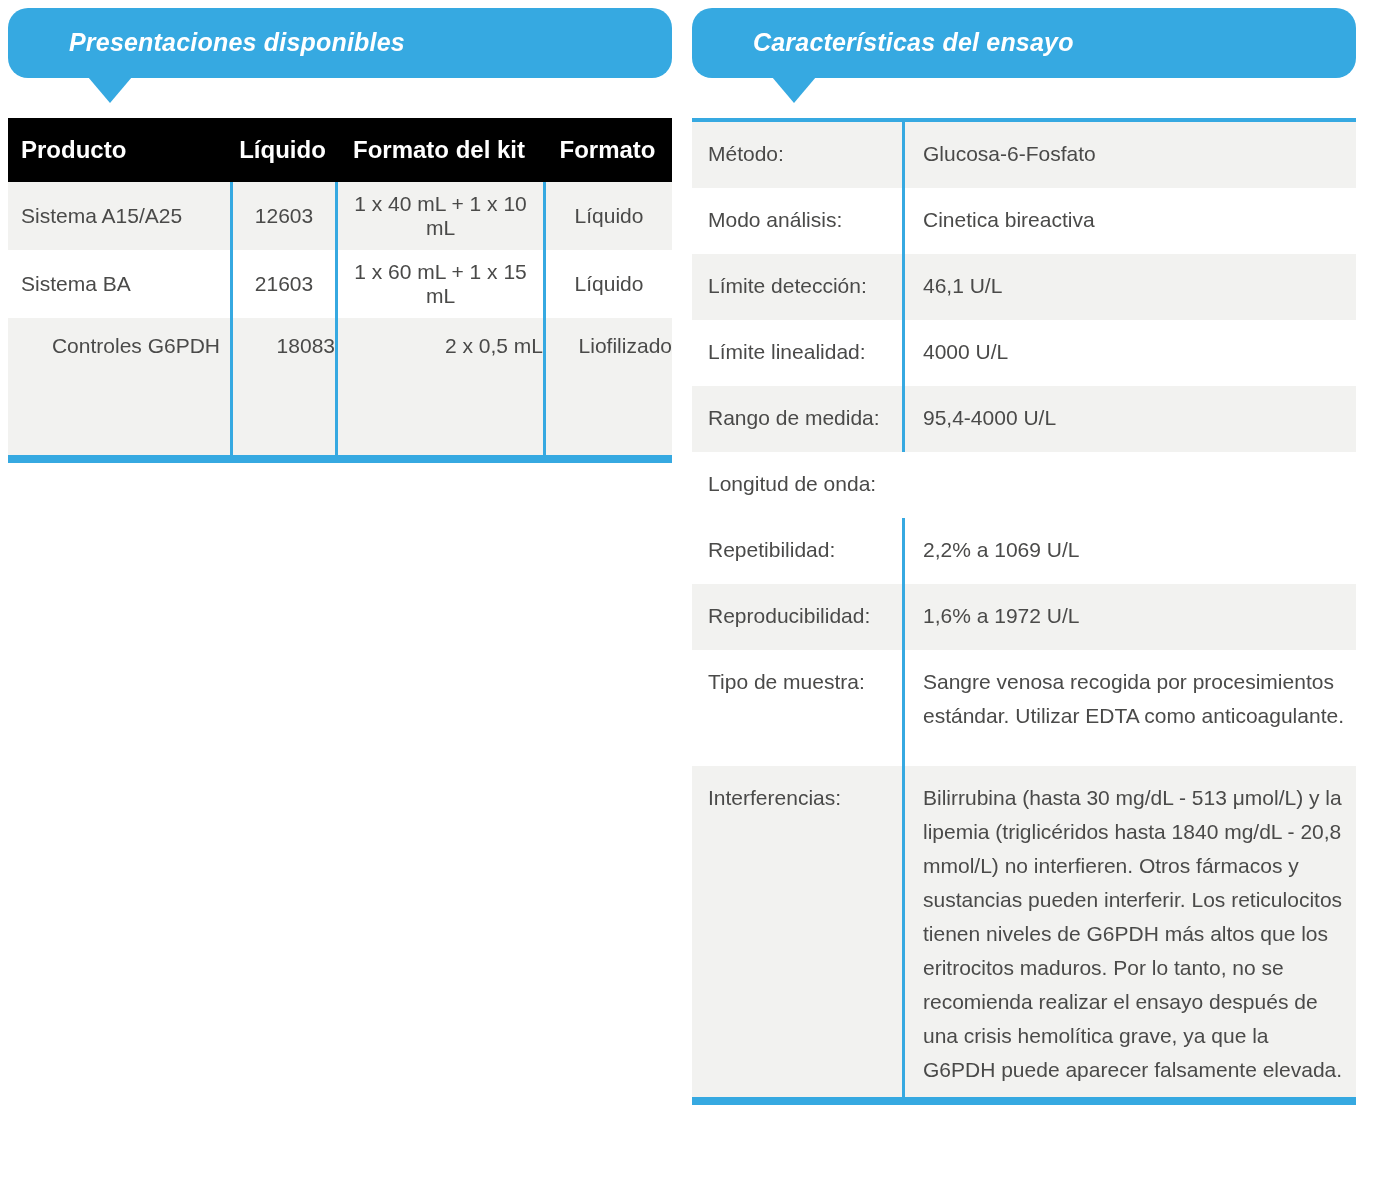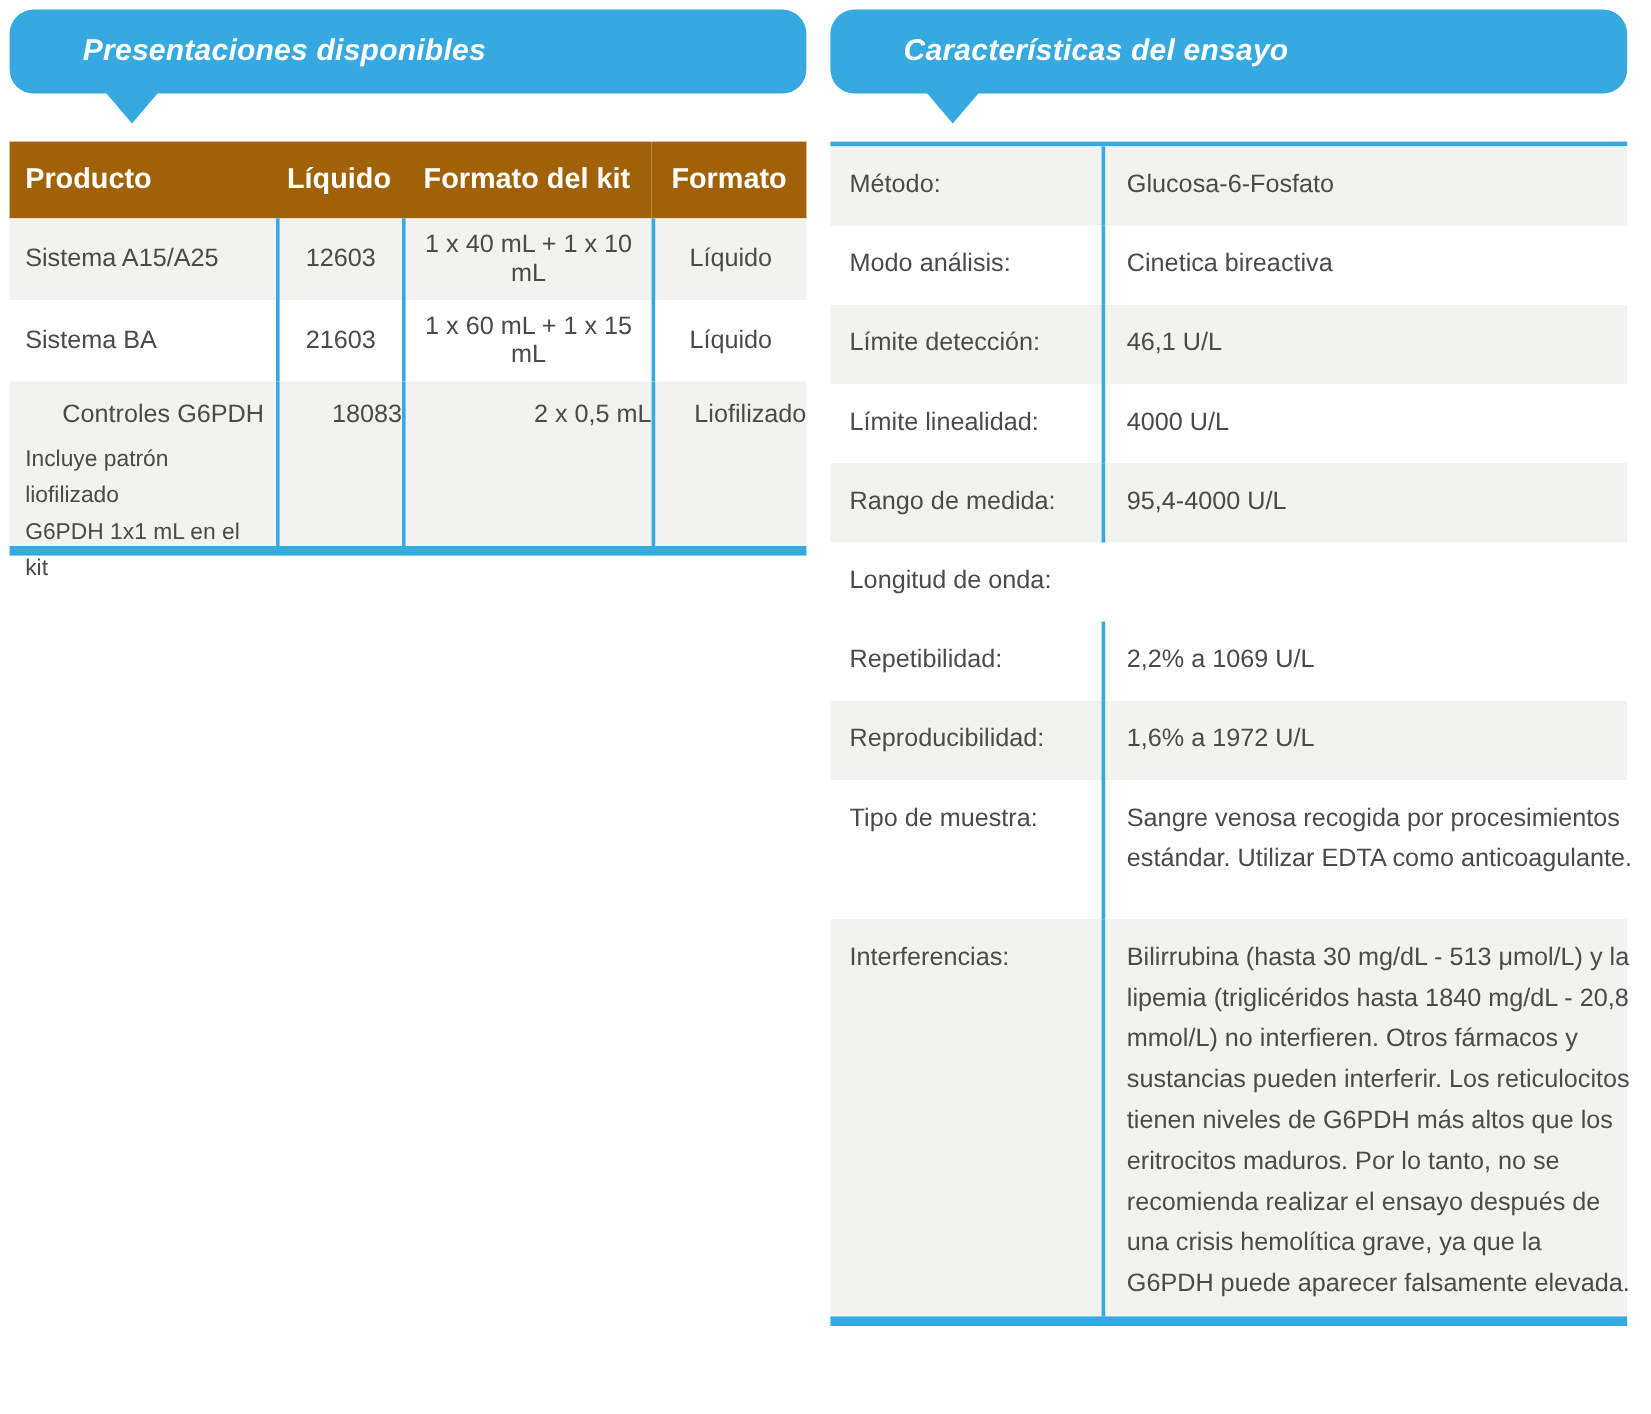--- a/index.html
+++ b/index.html
@@ -32,21 +32,21 @@
   }
 
   
   .ptable {
     margin-top: 40px;
     display: grid;
     grid-template-columns: 222px 105px 208px 129px;
     grid-template-rows: 64px 68px 68px 137px;
   }
   .ph {
-    background: #a16207; color: #ffffff; font-weight: bold; font-size: 24px;
+    background: #000000; color: #ffffff; font-weight: bold; font-size: 24px;
     display: flex; align-items: center; justify-content: center;
   }
   .ph.c0 { justify-content: flex-start; padding-left: 13px; }
   .pc {
     font-size: 21px;
     display: flex; flex-direction: column; justify-content: center;
     align-items: center; text-align: center;
   }
   .pc.c0 { align-items: flex-start; text-align: left; padding-left: 13px; padding-right: 10px; }
   .pc.div { border-left: 3px solid #36a9e1; }
@@ -54,21 +54,21 @@
   .pc.top { justify-content: flex-start; padding-top: 16px; align-items: flex-end; }
   .product-note {
     font-size: 19px; margin-top: 10px; line-height: 1.6;
     white-space: pre-line;
   }
   .bottom-bar { height: 8px; background: #36a9e1; }
 
   
   .ktable { margin-top: 40px; }
   .ktable-topbar { height: 4px; background: #36a9e1; }
-  .krow { display: grid; grid-template-columns: 210px 454px; gap: 16px; }
+  .krow { display: grid; grid-template-columns: 210px 454px; }
   .krow.alt { background: #f2f2f0; }
   .krow.h1 { min-height: 66px; }
   .krow.h2 { min-height: 116px; }
   .krow.h3 { min-height: 331px; }
   .klabel {
     font-size: 21px; line-height: 34px;
     padding: 15px 6px 0 16px;
   }
   .kvalue {
     border-left: 3px solid #36a9e1;
@@ -102,22 +102,20 @@
 
     <div class="pc c0">
       <div>Sistema BA</div>
     </div>
     <div class="pc div">21603</div>
     <div class="pc div">1 x 60 mL + 1 x 15 mL</div>
     <div class="pc div">Líquido</div>
 
     <div class="pc c0 alt top">
       <div>Controles G6PDH</div>
-      <div class="product-note">Incluye patrón liofilizado
-G6PDH 1x1 mL en el kit</div>
     </div>
     <div class="pc div alt top">18083</div>
     <div class="pc div alt top">2 x 0,5 mL</div>
     <div class="pc div alt top">Liofilizado</div>
   </div>
   <div class="bottom-bar"></div>
 </div>
 
 <div class="panel panel-right">
   <div class="bubble">

